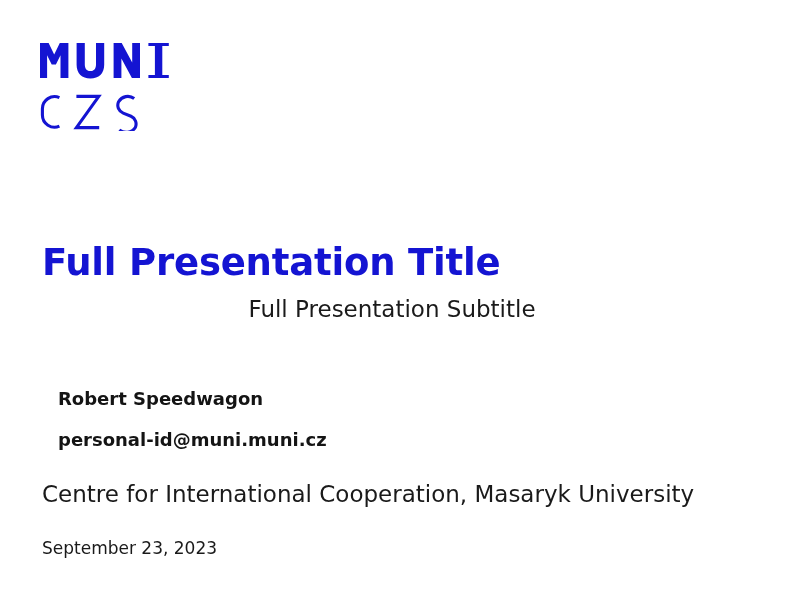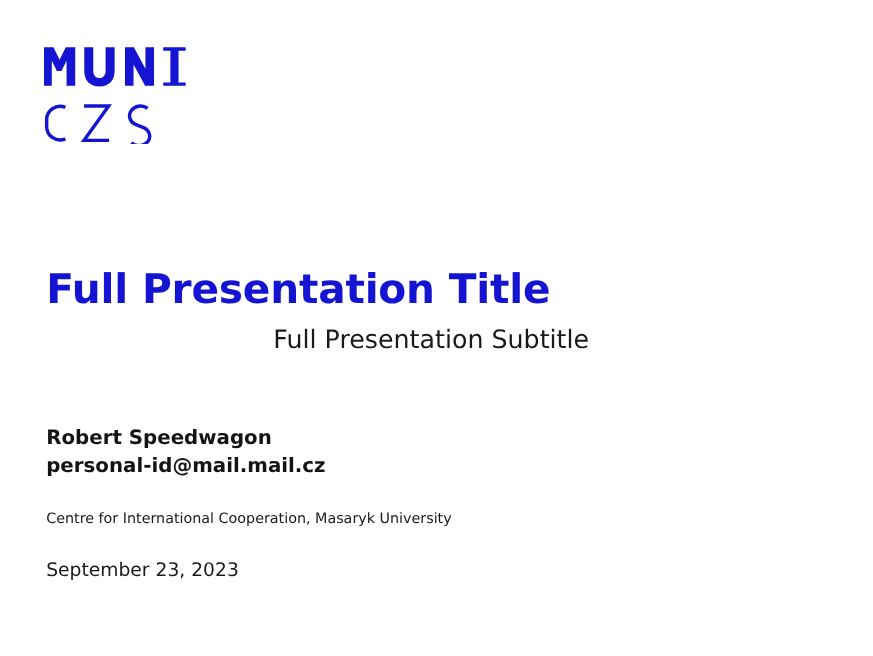--- a/index.html
+++ b/index.html
@@ -65,26 +65,26 @@
   .author-block {
     margin-top: 62px;
   }
   .author-name,
   .author-email {
     font-family: "DejaVu Sans", sans-serif;
     font-size: 18px;
     font-weight: bold;
     line-height: 1.42;
     color: #141414;
-    margin: 0;
+    margin: 16px;
   }
 
   .affiliation {
     font-family: "DejaVu Sans", sans-serif;
-    font-size: 13px;
+    font-size: 23px;
     font-weight: normal;
     line-height: 1.3;
     color: #1a1a1a;
     margin: 27px 0 0 0;
   }
 
   .date {
     font-family: "DejaVu Sans", sans-serif;
     font-size: 17px;
     font-weight: normal;
@@ -125,21 +125,21 @@
   </div>
 
   <div class="content">
 
     <h1 class="title">Full Presentation Title</h1>
 
     <p class="subtitle">Full Presentation Subtitle</p>
 
     <div class="author-block">
       <p class="author-name">Robert Speedwagon</p>
-      <p class="author-email">personal-id@mail.mail.cz</p>
+      <p class="author-email">personal-id@muni.muni.cz</p>
     </div>
 
     <p class="affiliation">Centre for International Cooperation, Masaryk University</p>
 
     <p class="date">September 23, 2023</p>
 
   </div>
 </div>
 
 </body></html>

